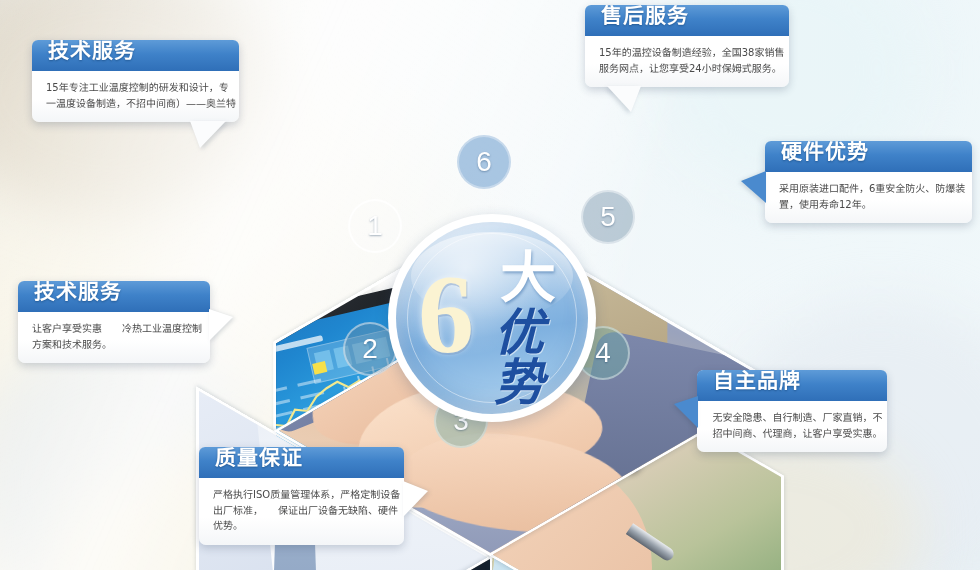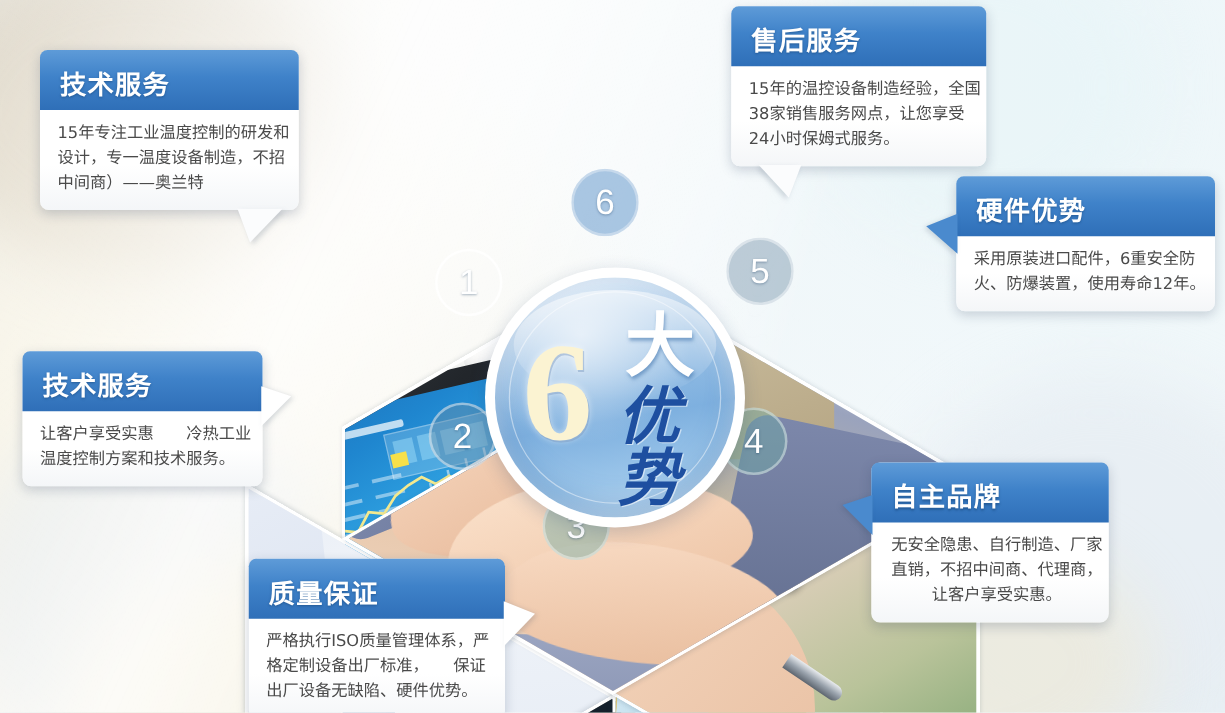--- a/index.html
+++ b/index.html
@@ -188,26 +188,26 @@
 
   
   .card{
     position:absolute;border-radius:7px;overflow:visible;
     background:linear-gradient(180deg,#ffffff 0%,#ffffff 72%,#f4f6f8 100%);
     box-shadow:0 3px 9px rgba(40,60,90,.22);
   }
   .card-head{
     border-radius:6px 6px 0 0;
     background:linear-gradient(180deg,#5e9bd8 0%,#3f82c9 45%,#2f6fb8 100%);
-    color:#ffffff;padding:17px 14px 9px 16px;
+    color:#ffffff;padding:0 14px 9px 16px;
     font-size:21px;line-height:1.05;font-weight:700;letter-spacing:1px;
     text-shadow:0 1px 2px rgba(10,50,95,.45);
   }
   .card-body{
-    padding:9px 3px 11px 14px;color:#4a4a4a;font-size:13px;line-height:1.55;
+    padding:9px 3px 11px 14px;color:#4a4a4a;font-size:10px;line-height:1.55;
   }
   .card-body.center{text-align:center;}
   .tail{position:absolute;width:0;height:0;}
 
   
   #card-team{left:32px;top:40px;width:207px;}
   #card-team .tail{left:158px;bottom:-26px;border-left:10px solid transparent;border-right:26px solid transparent;border-top:27px solid #fbfcfd;filter:drop-shadow(2px 2px 2px rgba(40,60,90,.18));}
   #card-after{left:585px;top:5px;width:204px;}
   #card-after .tail{left:22px;bottom:-25px;border-left:24px solid transparent;border-right:10px solid transparent;border-top:26px solid #fbfcfd;filter:drop-shadow(-2px 2px 2px rgba(40,60,90,.18));}
   #card-hw{left:765px;top:141px;width:207px;}

